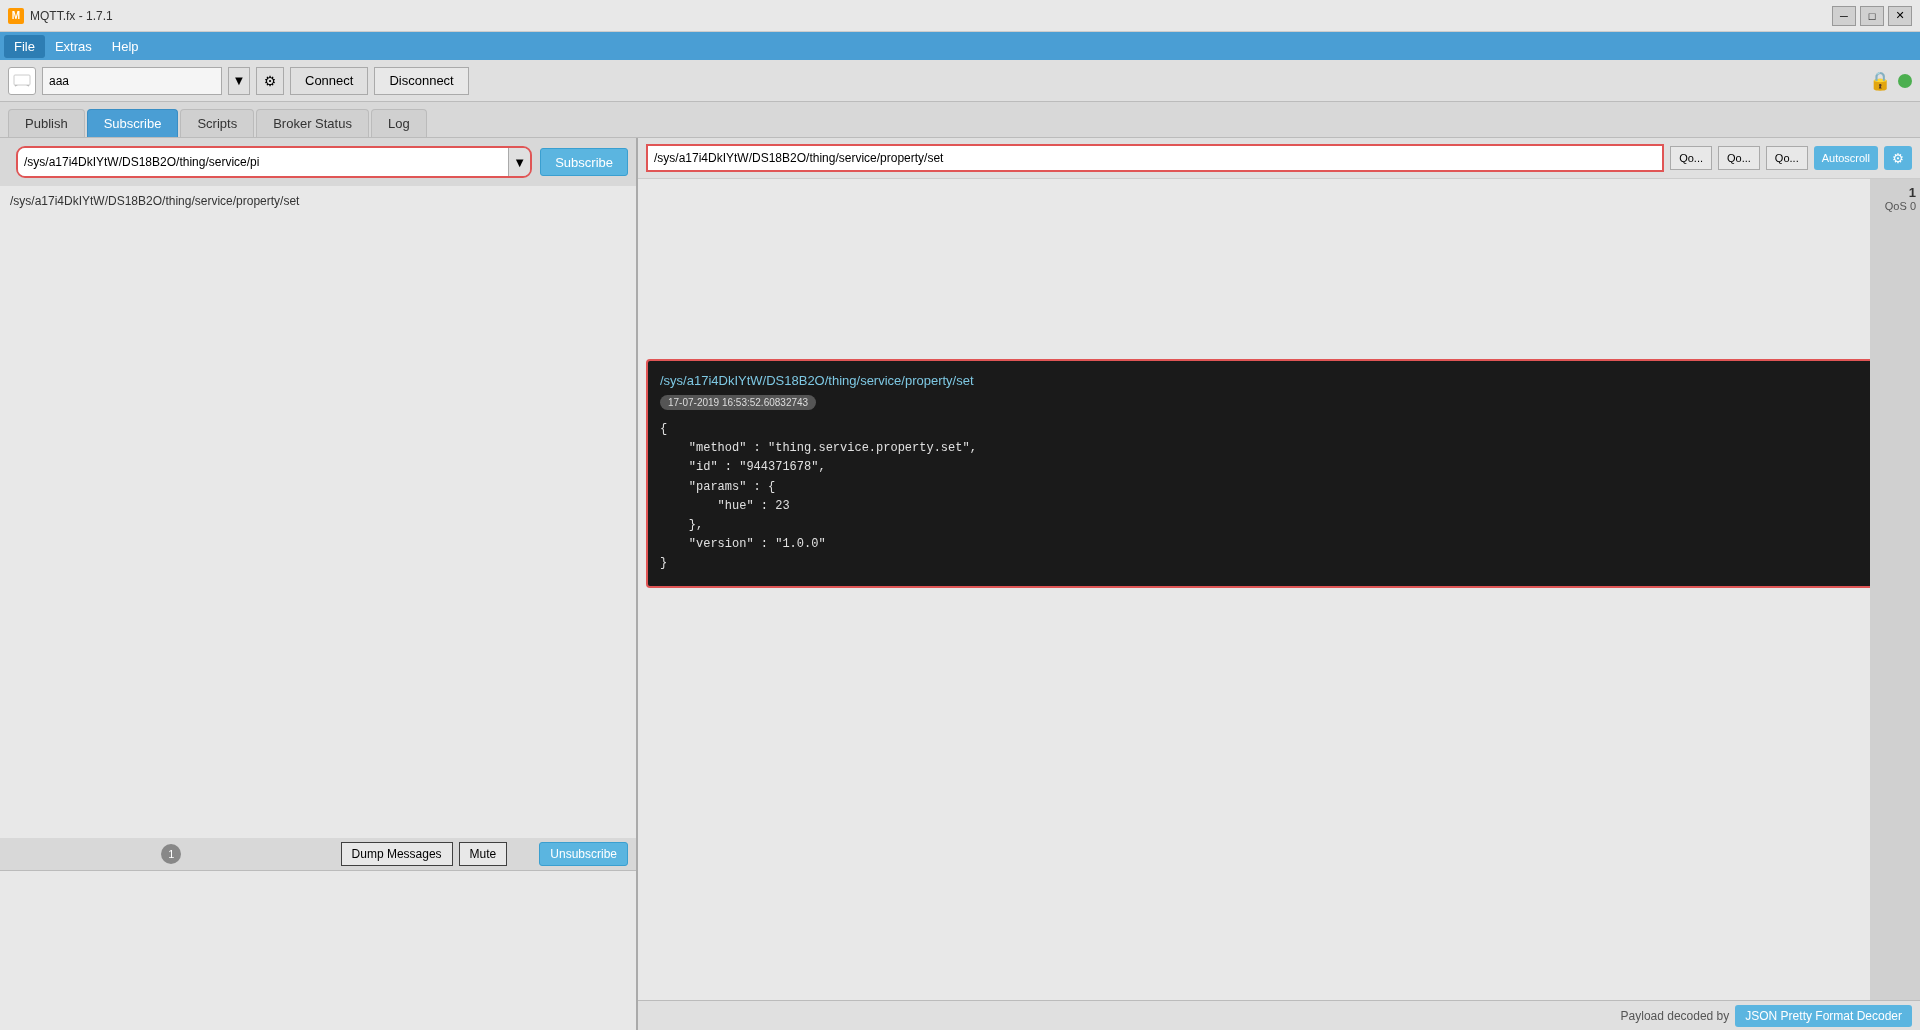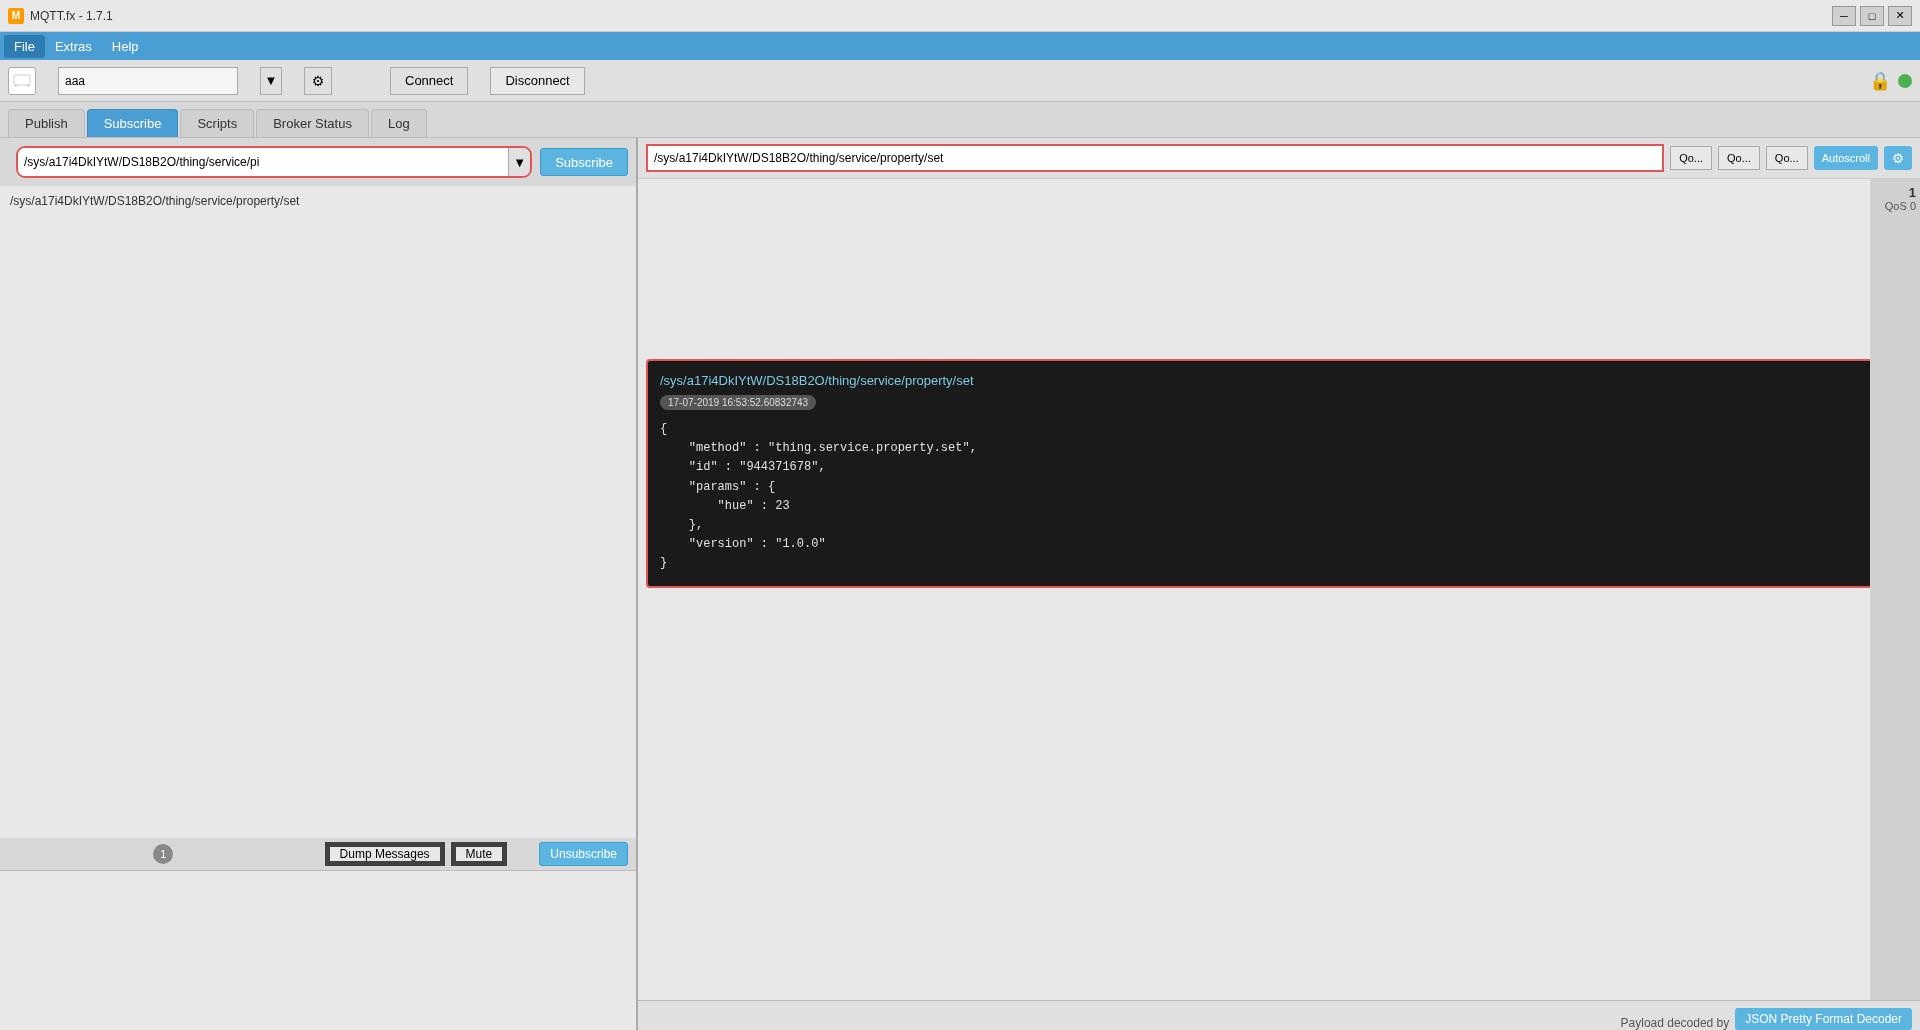--- a/index.html
+++ b/index.html
@@ -50,21 +50,21 @@
     }
     .menu-item.active { background: #2d7db3; }
 
     
     .toolbar {
       background: #e0e0e0;
       height: 42px;
       display: flex;
       align-items: center;
       padding: 0 8px;
-      gap: 22px;
+      gap: 6px;
       border-bottom: 1px solid #bbb;
     }
     .profile-icon {
       width: 28px; height: 28px;
       background: #fff;
       border: 1px solid #aaa;
       border-radius: 3px;
       display: flex; align-items: center; justify-content: center;
     }
     .connection-input {
@@ -90,21 +90,20 @@
       display: flex; align-items: center; justify-content: center;
       font-size: 14px;
     }
     .connect-btn {
       height: 28px;
       padding: 0 14px;
       background: #e0e0e0;
       border: 1px solid #aaa;
       cursor: pointer;
       font-size: 13px;
-      margin-left: 36px;
     }
     .disconnect-btn {
       height: 28px;
       padding: 0 14px;
       background: #e8e8e8;
       border: 1px solid #aaa;
       cursor: pointer;
       font-size: 13px;
     }
     .toolbar-spacer { flex: 1; }
@@ -228,21 +227,21 @@
       width: 20px; height: 20px;
       display: flex; align-items: center; justify-content: center;
       font-size: 11px;
       margin-right: auto;
       margin-left: auto;
     }
     .dump-btn, .mute-btn {
       height: 24px;
       padding: 0 10px;
       background: #e8e8e8;
-      border: 5px solid #404040;
+      border: 1px solid #404040;
       cursor: pointer;
       font-size: 12px;
     }
     .unsubscribe-btn {
       height: 24px;
       padding: 0 10px;
       background: #5bb5e0;
       border: 1px solid #3a9fd0;
       color: white;
       cursor: pointer;
@@ -386,21 +385,21 @@
       color: #e0e0e0;
       white-space: pre;
     }
     .msg-num { font-size: 13px; font-weight: bold; color: #333; }
 
     
     .bottom-bar {
       height: 30px;
       background: #e0e0e0;
       display: flex;
-      align-items: flex-end;
+      align-items: center;
       justify-content: flex-end;
       padding: 0 8px;
       border-top: 1px solid #bbb;
       font-size: 12px;
       color: #555;
     }
     .decoder-btn {
       height: 22px;
       padding: 0 10px;
       background: #5bb5e0;

